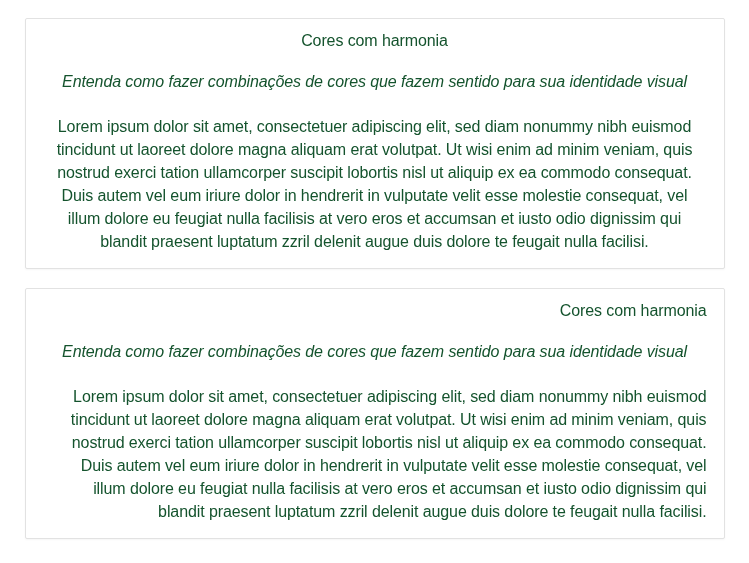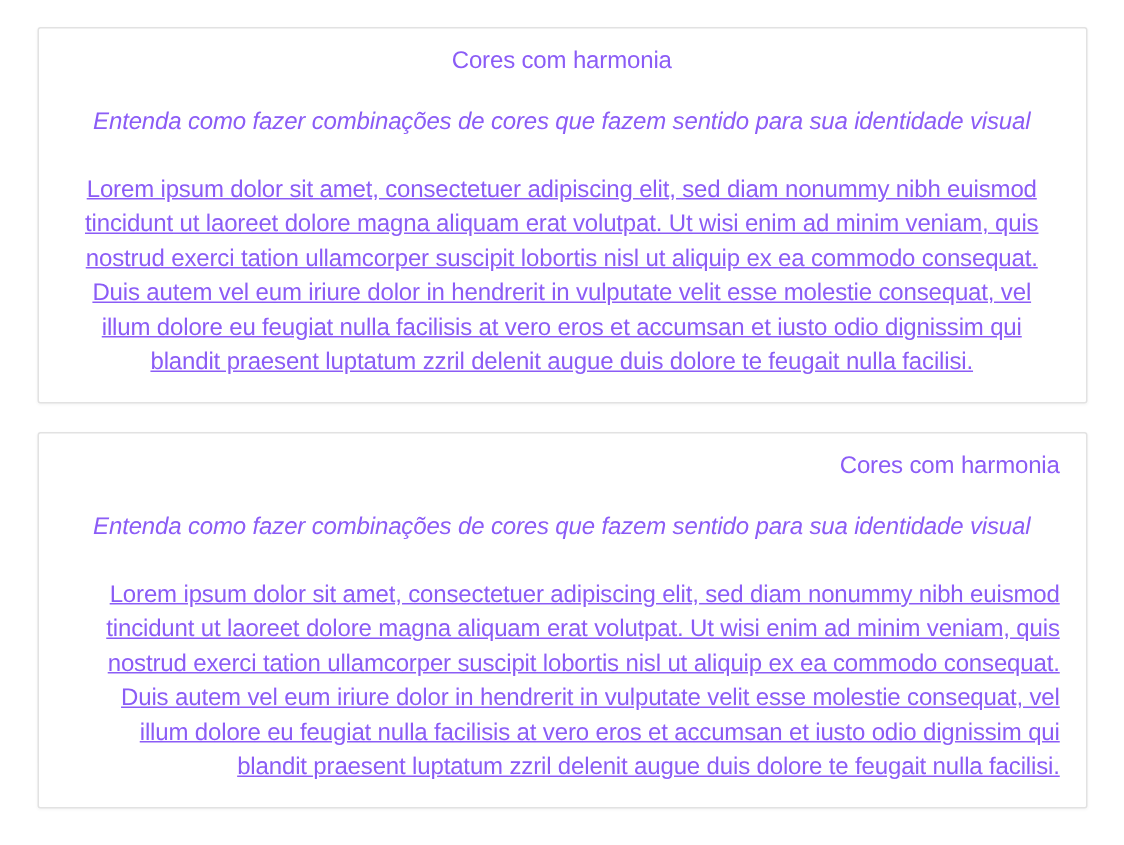--- a/index.html
+++ b/index.html
@@ -17,40 +17,39 @@
   }
   .card {
     width: 700px;
     height: 251px;
     margin: 0 auto 19px auto;
     background: #ffffff;
     border: 1px solid #e2e2e2;
     border-radius: 2px;
     box-shadow: 0 1px 2px rgba(0,0,0,0.04);
     padding: 10px 17px 17px 17px;
-    color: #8b5cf6;
+    color: #14532d;
     font-size: 16px;
     line-height: 23px;
     letter-spacing: -0.1px;
   }
   .card-title {
     font-size: 16px;
     font-weight: normal;
     line-height: 23px;
     margin-bottom: 18px;
   }
   .card-subtitle {
     line-height: 23px;
     margin-bottom: 22px;
     font-style: italic;
   }
   .card-body {
     line-height: 23px;
     white-space: pre-line;
-    text-decoration: underline;
   }
   
   .card--center .card-title,
   .card--center .card-subtitle,
   .card--center .card-body { text-align: center; }
   
   .card--right .card-title { text-align: right; }
   .card--right .card-subtitle { text-align: center; }
   .card--right .card-body { text-align: right; }
 </style>

